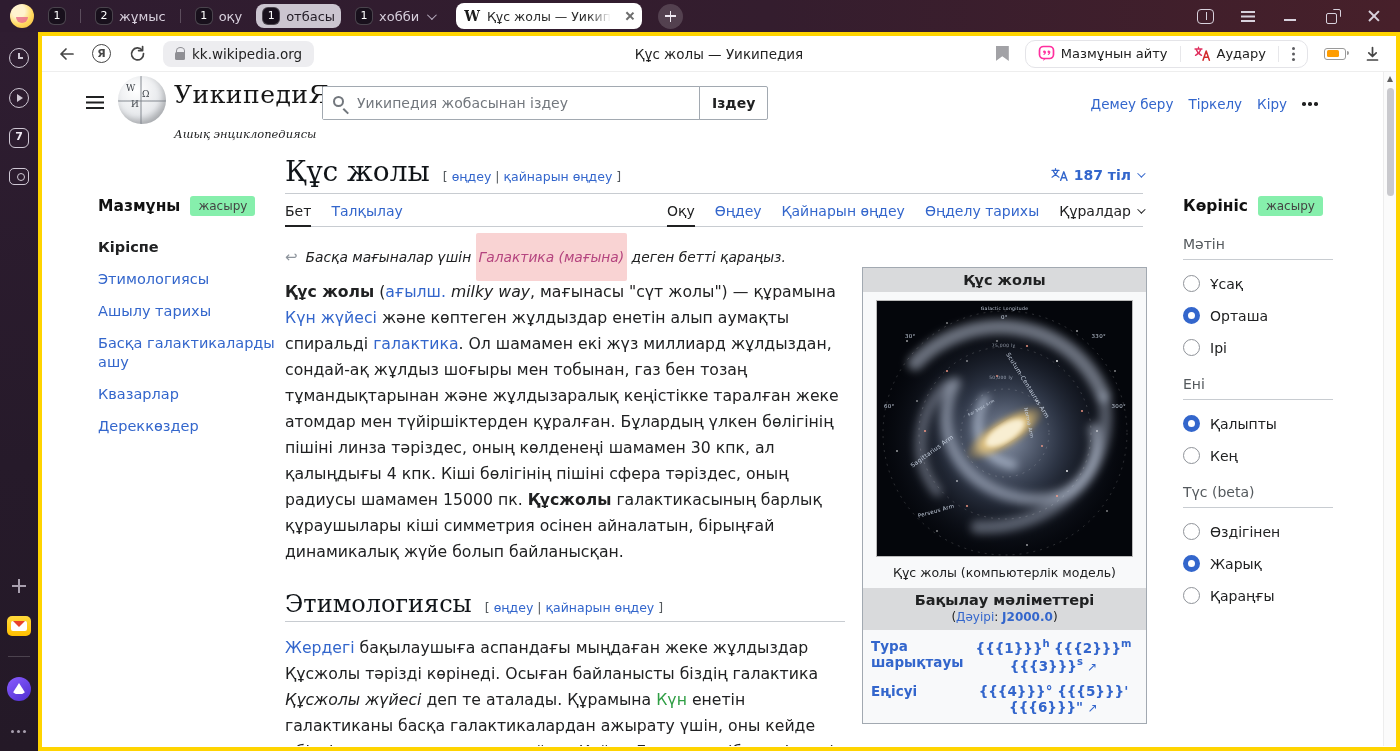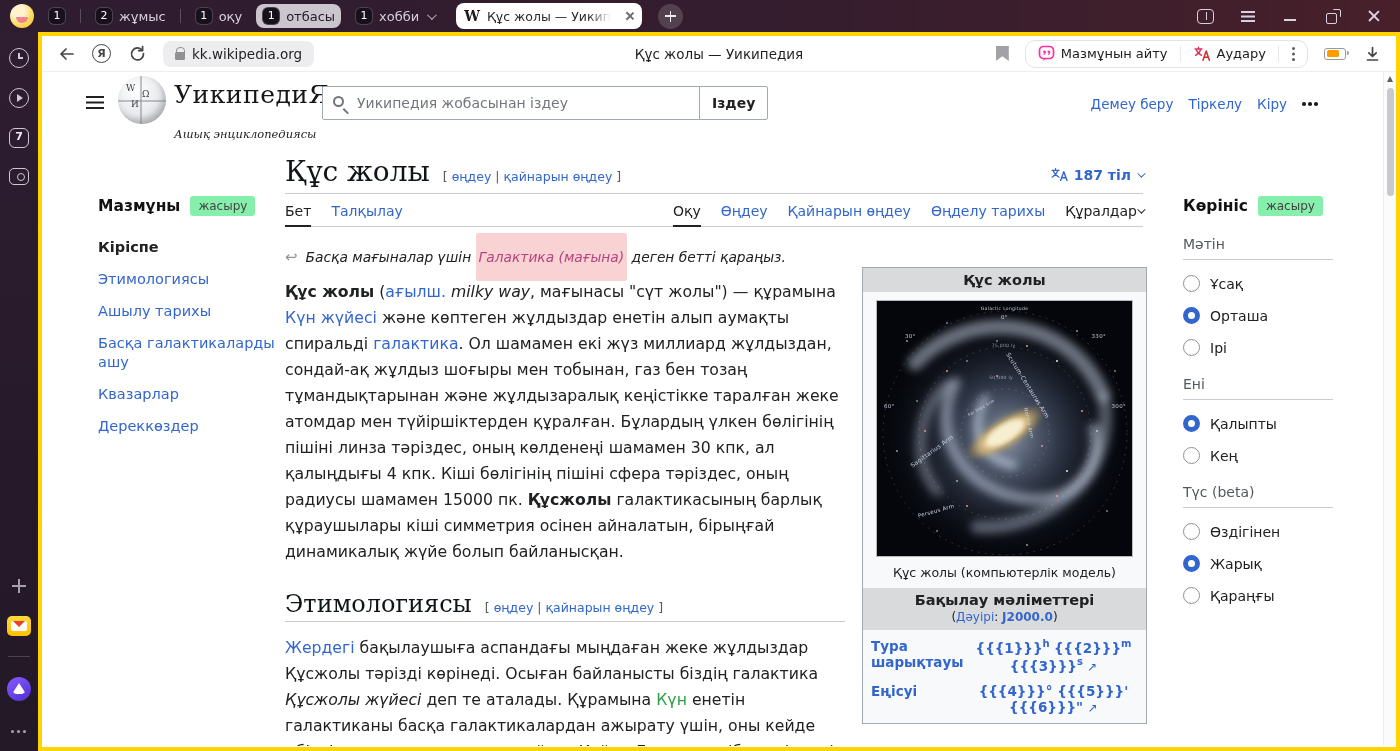--- a/index.html
+++ b/index.html
@@ -107,21 +107,21 @@
 .article{position:absolute;left:243px;top:83px;width:858px}
 .titlerow{display:flex;align-items:baseline;justify-content:space-between;border-bottom:1px solid #c8ccd1;padding-bottom:5px}
 .h1{font-family:"DejaVu Serif","Liberation Serif",serif;font-size:28px;font-weight:400;color:#101418;display:inline}
 .editsegs{font-size:12.5px;margin-left:8px}
 .langsel{display:flex;align-items:center;gap:6px;color:#36c;font-weight:700;font-size:14px;cursor:pointer}
 .langsel .chev{color:#36c;width:6px;height:6px}
 .tabsrow{display:flex;align-items:flex-end;gap:20px;border-bottom:1px solid #c8ccd1;margin-top:2px;height:31px;font-size:14px}
 .ptab{padding:4px 0 7px;cursor:pointer;color:#36c;white-space:nowrap}
 .ptab.on{color:#202122;position:relative}
 .ptab.on::after{content:"";position:absolute;left:0;right:0;bottom:-1px;height:2px;background:#202122}
-.ptab.plain{color:#202122;display:flex;align-items:center;}
+.ptab.plain{color:#202122;display:flex;align-items:center;gap:6px}
 .ptab .chev{color:#202122;width:6px;height:6px}
 .tr-spacer{flex:1}
 .content{width:560px}
 .hatnote{margin-top:21px;font-size:13.8px;color:#202122;display:flex;gap:8px;align-items:baseline}
 .hatarrow{color:#8d949c;font-size:15px}
 .para{margin-top:13px;line-height:26px;font-size:15.7px}
 .h2row{margin-top:25px;border-bottom:1px solid #c8ccd1;padding-bottom:3px}
 .h2{font-family:"DejaVu Serif","Liberation Serif",serif;font-size:24px;font-weight:400;color:#101418;display:inline}
 
 .sg-t{}

